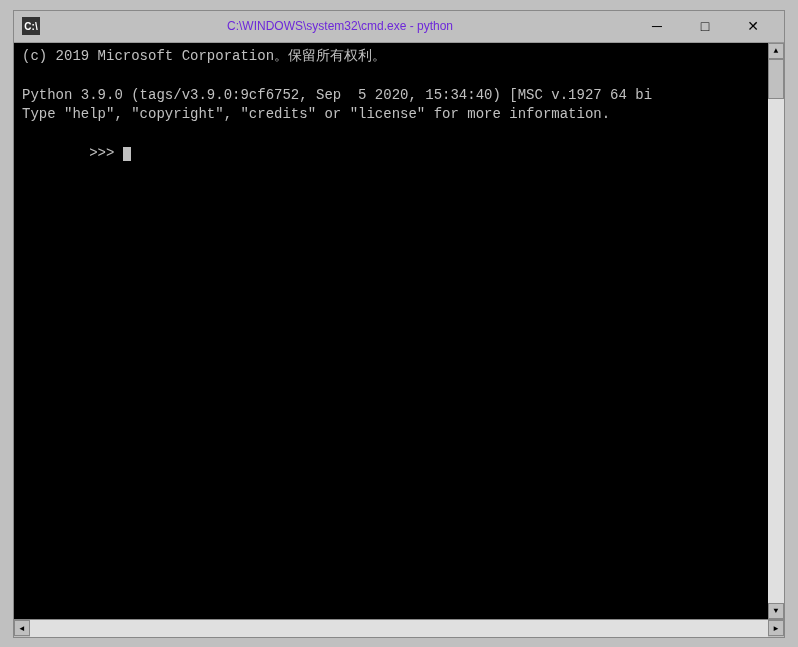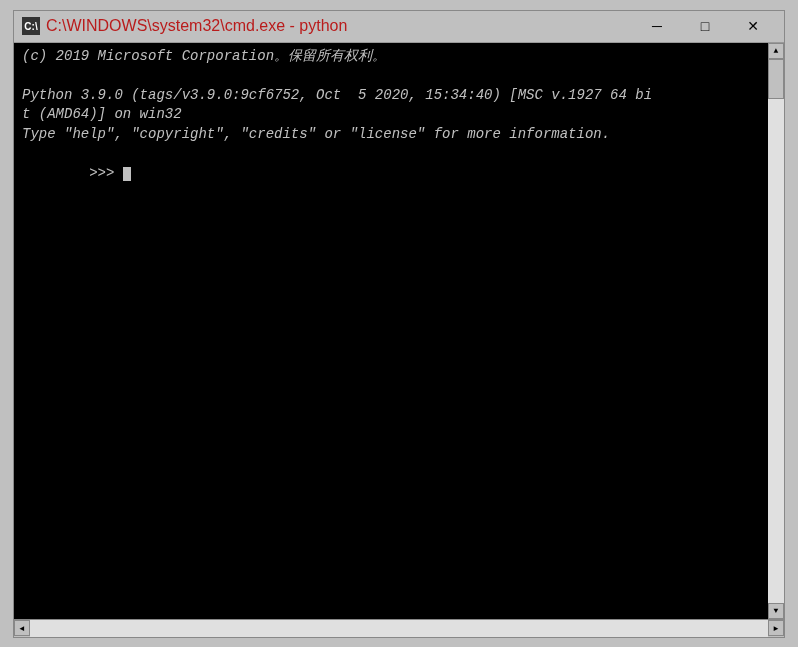--- a/index.html
+++ b/index.html
@@ -52,24 +52,25 @@
 
     .title-bar-icon span {
       color: #fff;
       font-size: 10px;
       font-weight: bold;
       font-family: sans-serif;
     }
 
     .title-bar-text {
       flex: 1;
-      font-size: 16px;
+      font-size: 12px;
       font-family: 'Segoe UI', sans-serif;
-      color: #b91c1c;
+      color: #6d28d9;
       font-weight: normal;
+      text-align: center;
     }
 
     .title-bar-buttons {
       display: flex;
       gap: 2px;
     }
 
     .title-btn {
       width: 46px;
       height: 24px;
@@ -191,25 +192,24 @@
     </div>
     <span class="title-bar-text">C:\WINDOWS\system32\cmd.exe - python</span>
     <div class="title-bar-buttons">
       <button class="title-btn">─</button>
       <button class="title-btn">□</button>
       <button class="title-btn close">✕</button>
     </div>
   </div>
 
   <div style="display:flex; flex:1; overflow:hidden; position:relative;">
-    <div class="terminal-body" style="flex:1;  font-style: italic;">
+    <div class="terminal-body" style="flex:1; ">
       <div class="terminal-text">(c) 2019 Microsoft Corporation。保留所有权利。</div>
       <div class="terminal-text">&nbsp;</div>
-      <div class="terminal-text">Python 3.9.0 (tags/v3.9.0:9cf6752, Oct  5 2020, 15:34:40) [MSC v.1927 64 bi</div>
-      <div class="terminal-text">t (AMD64)] on win32</div>
+      <div class="terminal-text">Python 3.9.0 (tags/v3.9.0:9cf6752, Sep  5 2020, 15:34:40) [MSC v.1927 64 bi</div>
       <div class="terminal-text">Type "help", "copyright", "credits" or "license" for more information.</div>
       <div class="terminal-text">
         <span>&gt;&gt;&gt; </span><span class="cursor"></span>
       </div>
     </div>
 
     <div class="scrollbar-right">
       <div class="scroll-btn">▲</div>
       <div class="scroll-track">
         <div class="scroll-thumb"></div>

